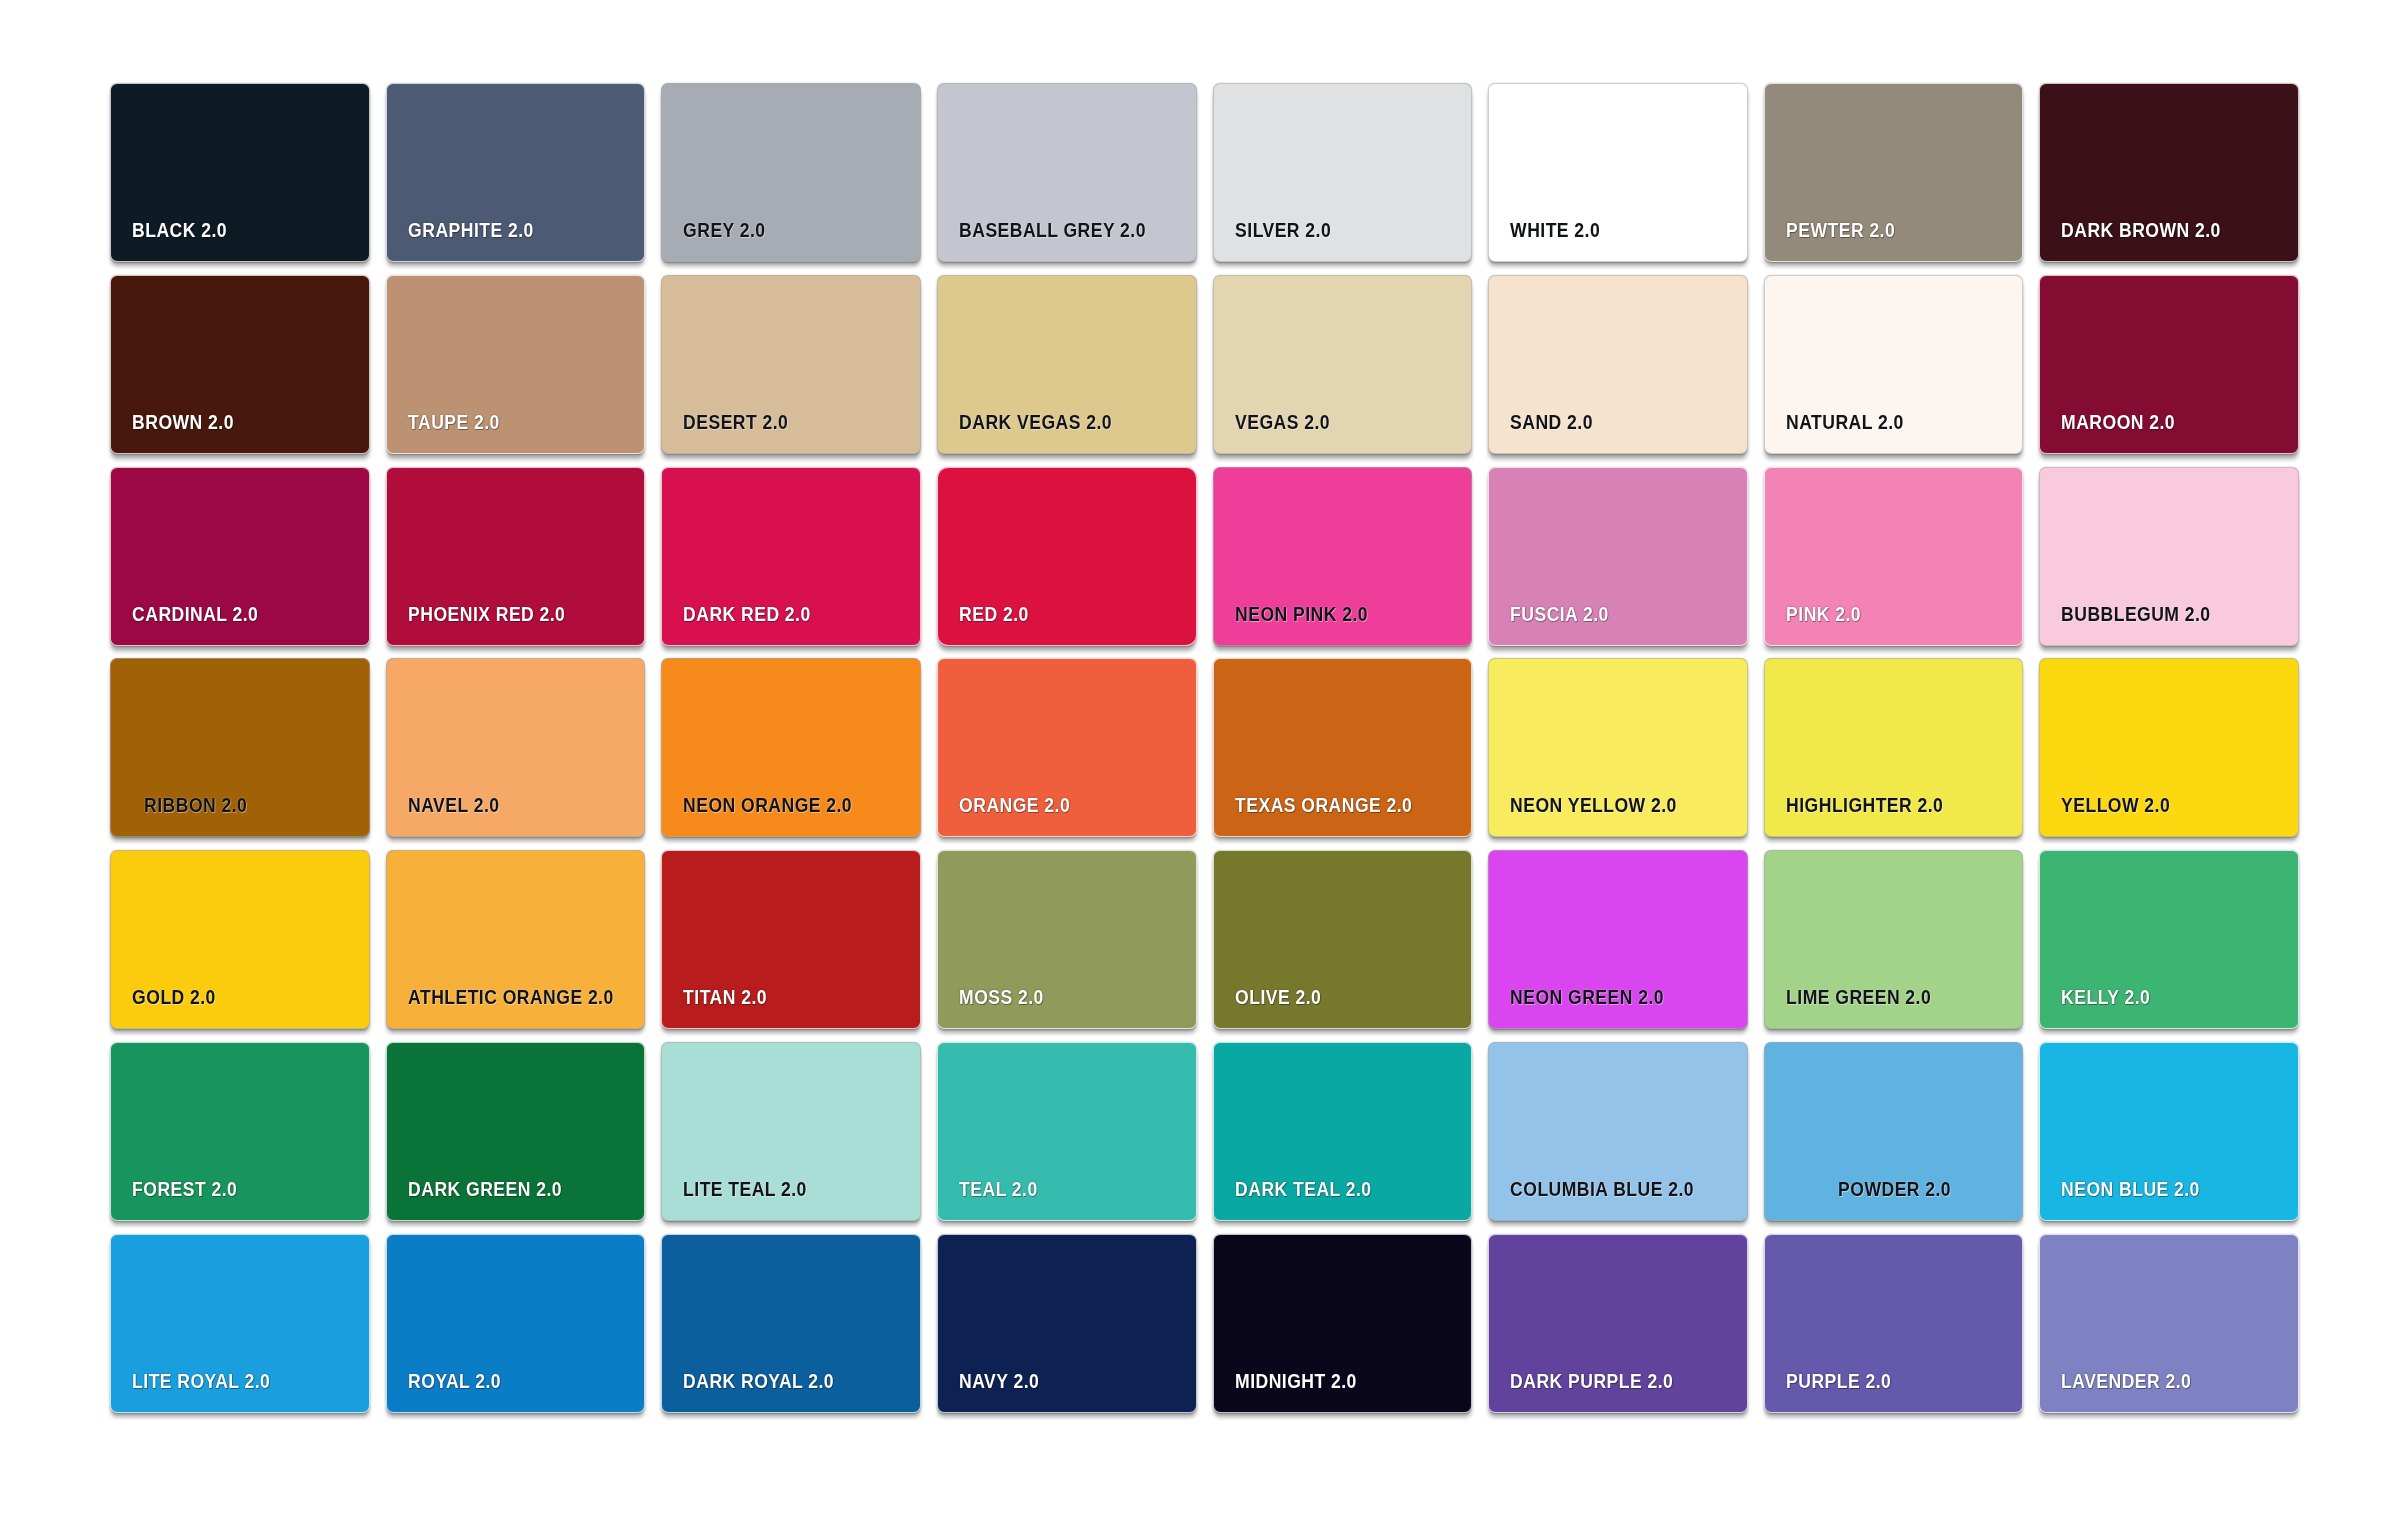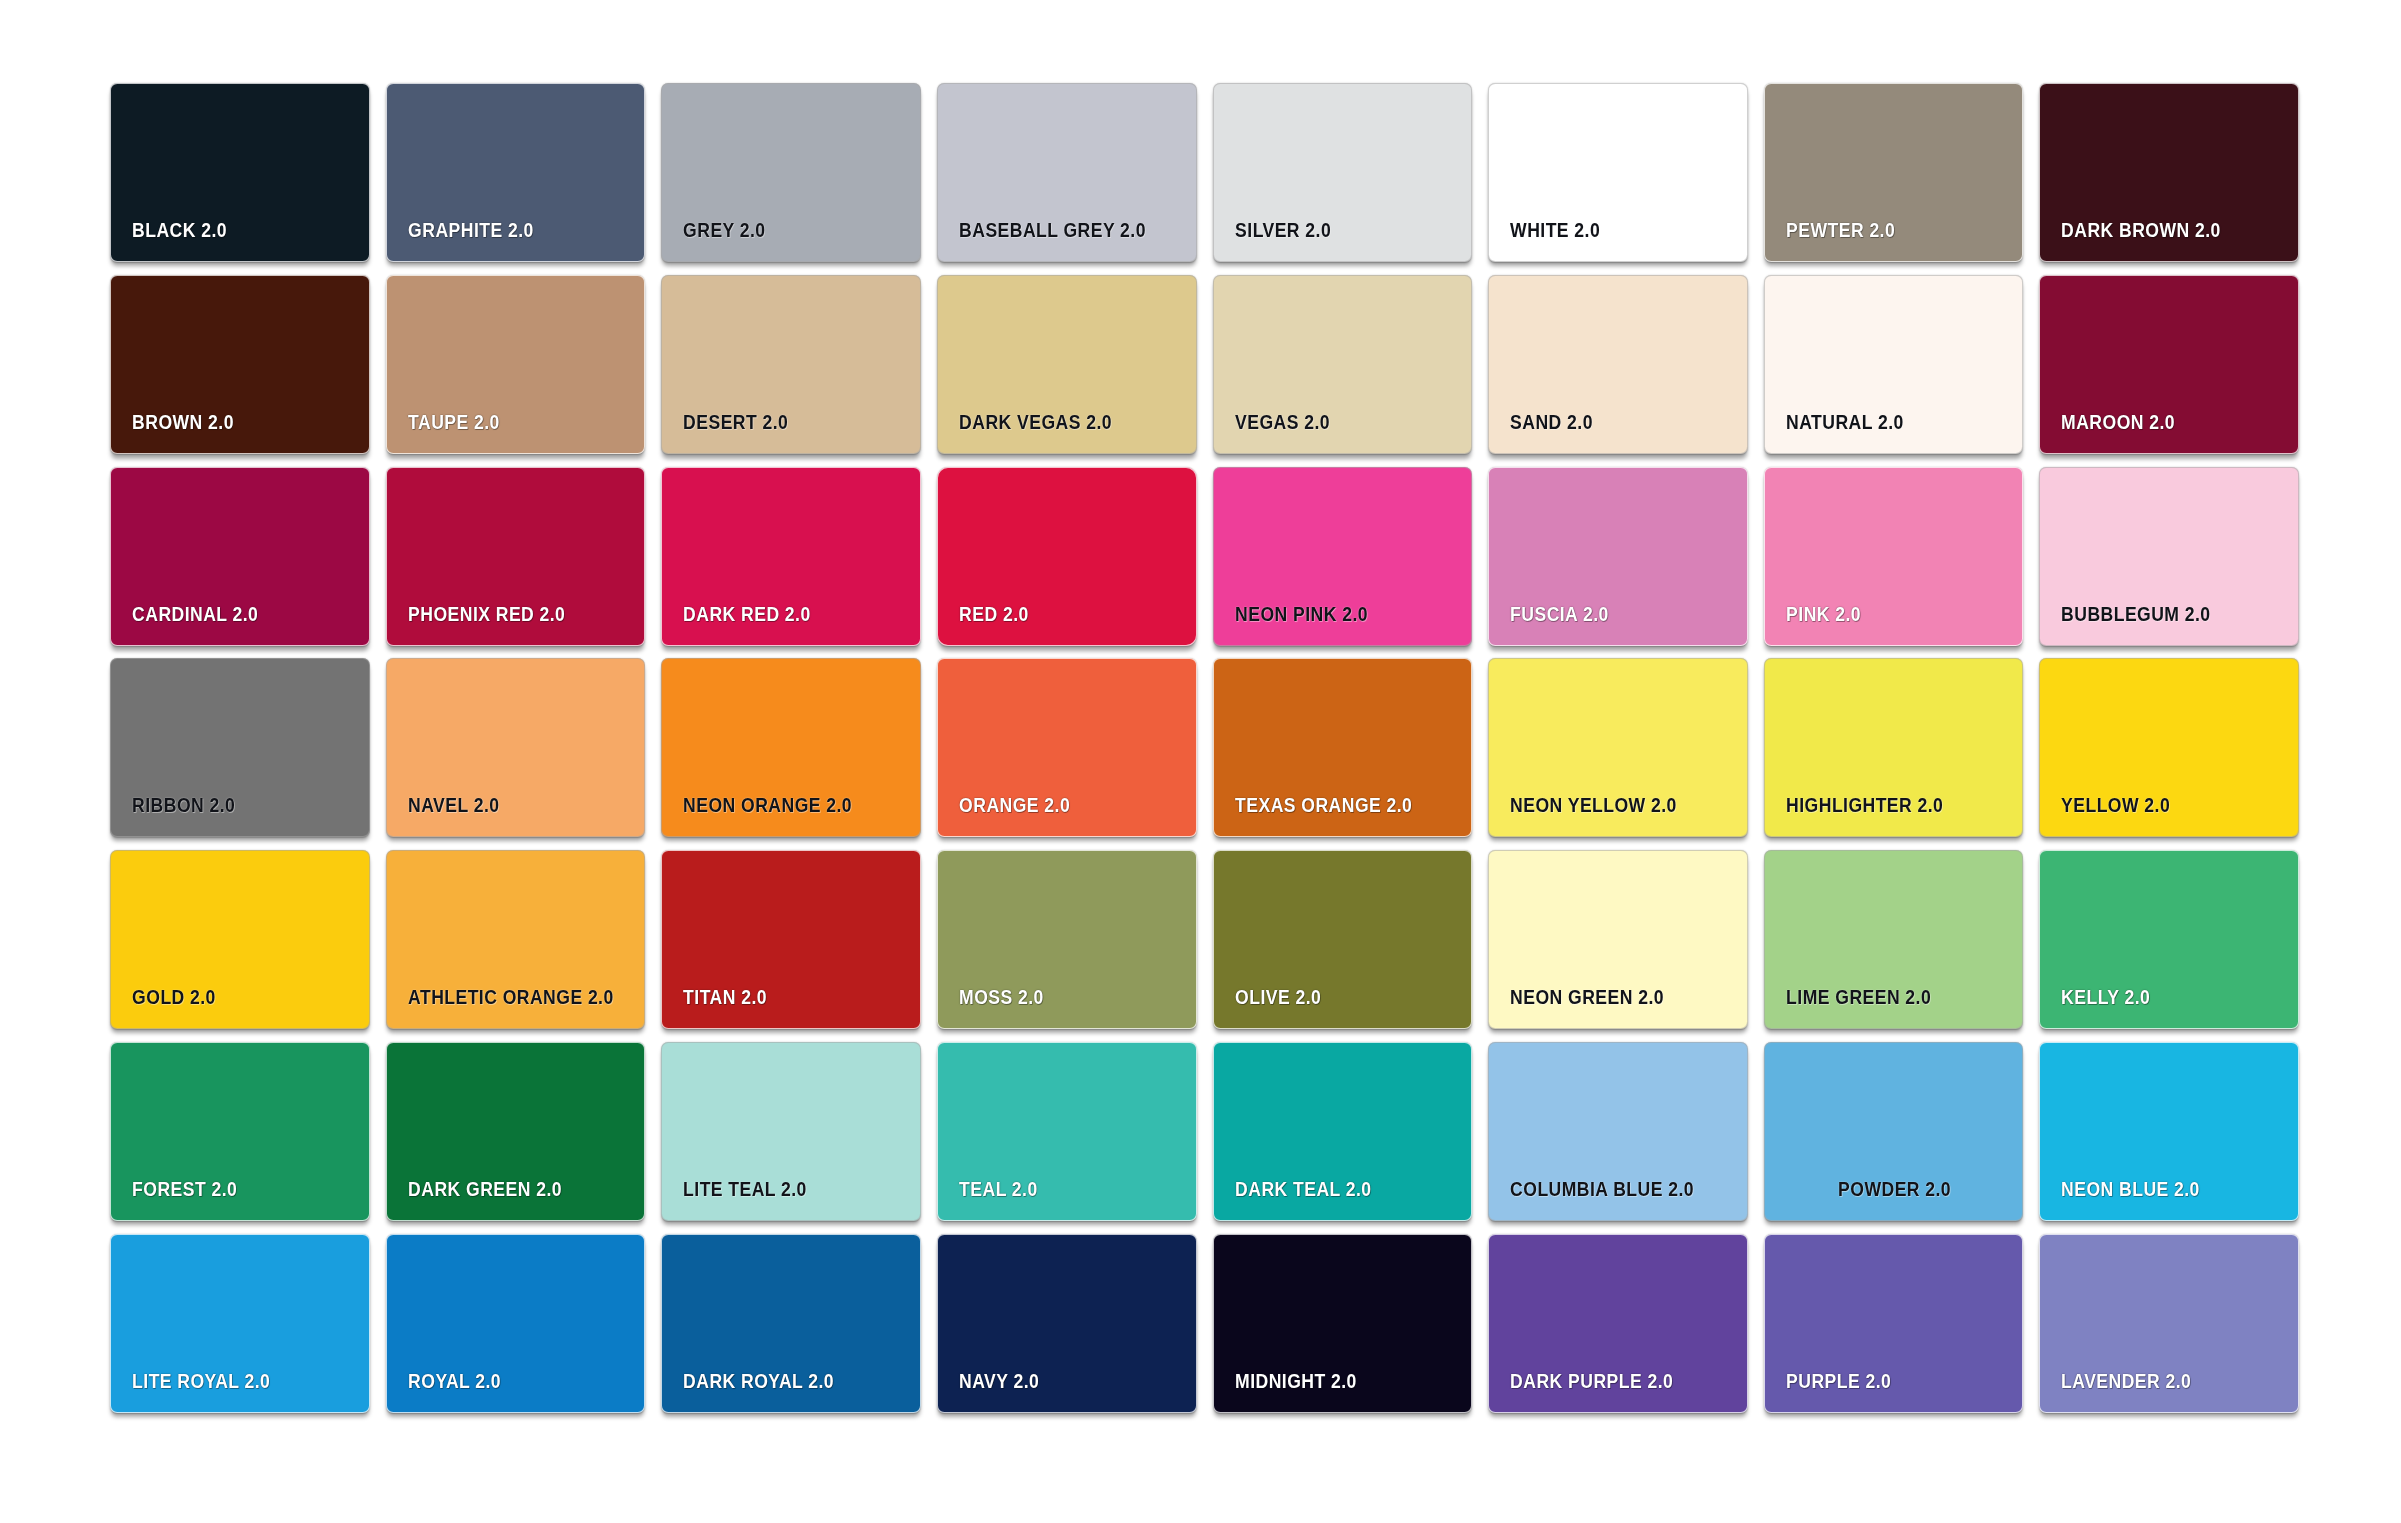--- a/index.html
+++ b/index.html
@@ -143,21 +143,21 @@
       </div>
       <div class="swatch" style="background: rgb(216, 129, 183);">
         <span class="swatch-label label-light">FUSCIA 2.0</span>
       </div>
       <div class="swatch" style="background: rgb(242, 131, 180);">
         <span class="swatch-label label-light">PINK 2.0</span>
       </div>
       <div class="swatch light-edge" style="background: rgb(249, 202, 221);">
         <span class="swatch-label label-dark">BUBBLEGUM 2.0</span>
       </div>
-      <div class="swatch light-edge" style="background: #737373;">
+      <div class="swatch light-edge" style="background: #a16207; padding-left: 12px;">
         <span class="swatch-label label-dark">RIBBON 2.0</span>
       </div>
       <div class="swatch light-edge" style="background: rgb(246, 169, 102);">
         <span class="swatch-label label-dark">NAVEL 2.0</span>
       </div>
       <div class="swatch light-edge" style="background: rgb(246, 139, 28);">
         <span class="swatch-label label-dark">NEON ORANGE 2.0</span>
       </div>
       <div class="swatch" style="background: rgb(239, 95, 60);">
         <span class="swatch-label label-light">ORANGE 2.0</span>
@@ -182,21 +182,21 @@
       </div>
       <div class="swatch" style="background: #b91c1c;">
         <span class="swatch-label label-light">TITAN 2.0</span>
       </div>
       <div class="swatch" style="background: rgb(143, 154, 91);">
         <span class="swatch-label label-light">MOSS 2.0</span>
       </div>
       <div class="swatch" style="background: rgb(118, 120, 44);">
         <span class="swatch-label label-light">OLIVE 2.0</span>
       </div>
-      <div class="swatch light-edge" style="background: #fef9c3;">
+      <div class="swatch light-edge" style="background: #d946ef;">
         <span class="swatch-label label-dark">NEON GREEN 2.0</span>
       </div>
       <div class="swatch light-edge" style="background: rgb(163, 210, 137);">
         <span class="swatch-label label-dark">LIME GREEN 2.0</span>
       </div>
       <div class="swatch" style="background: rgb(60, 181, 115);">
         <span class="swatch-label label-light">KELLY 2.0</span>
       </div>
       <div class="swatch" style="background: rgb(24, 149, 94);">
         <span class="swatch-label label-light">FOREST 2.0</span>

